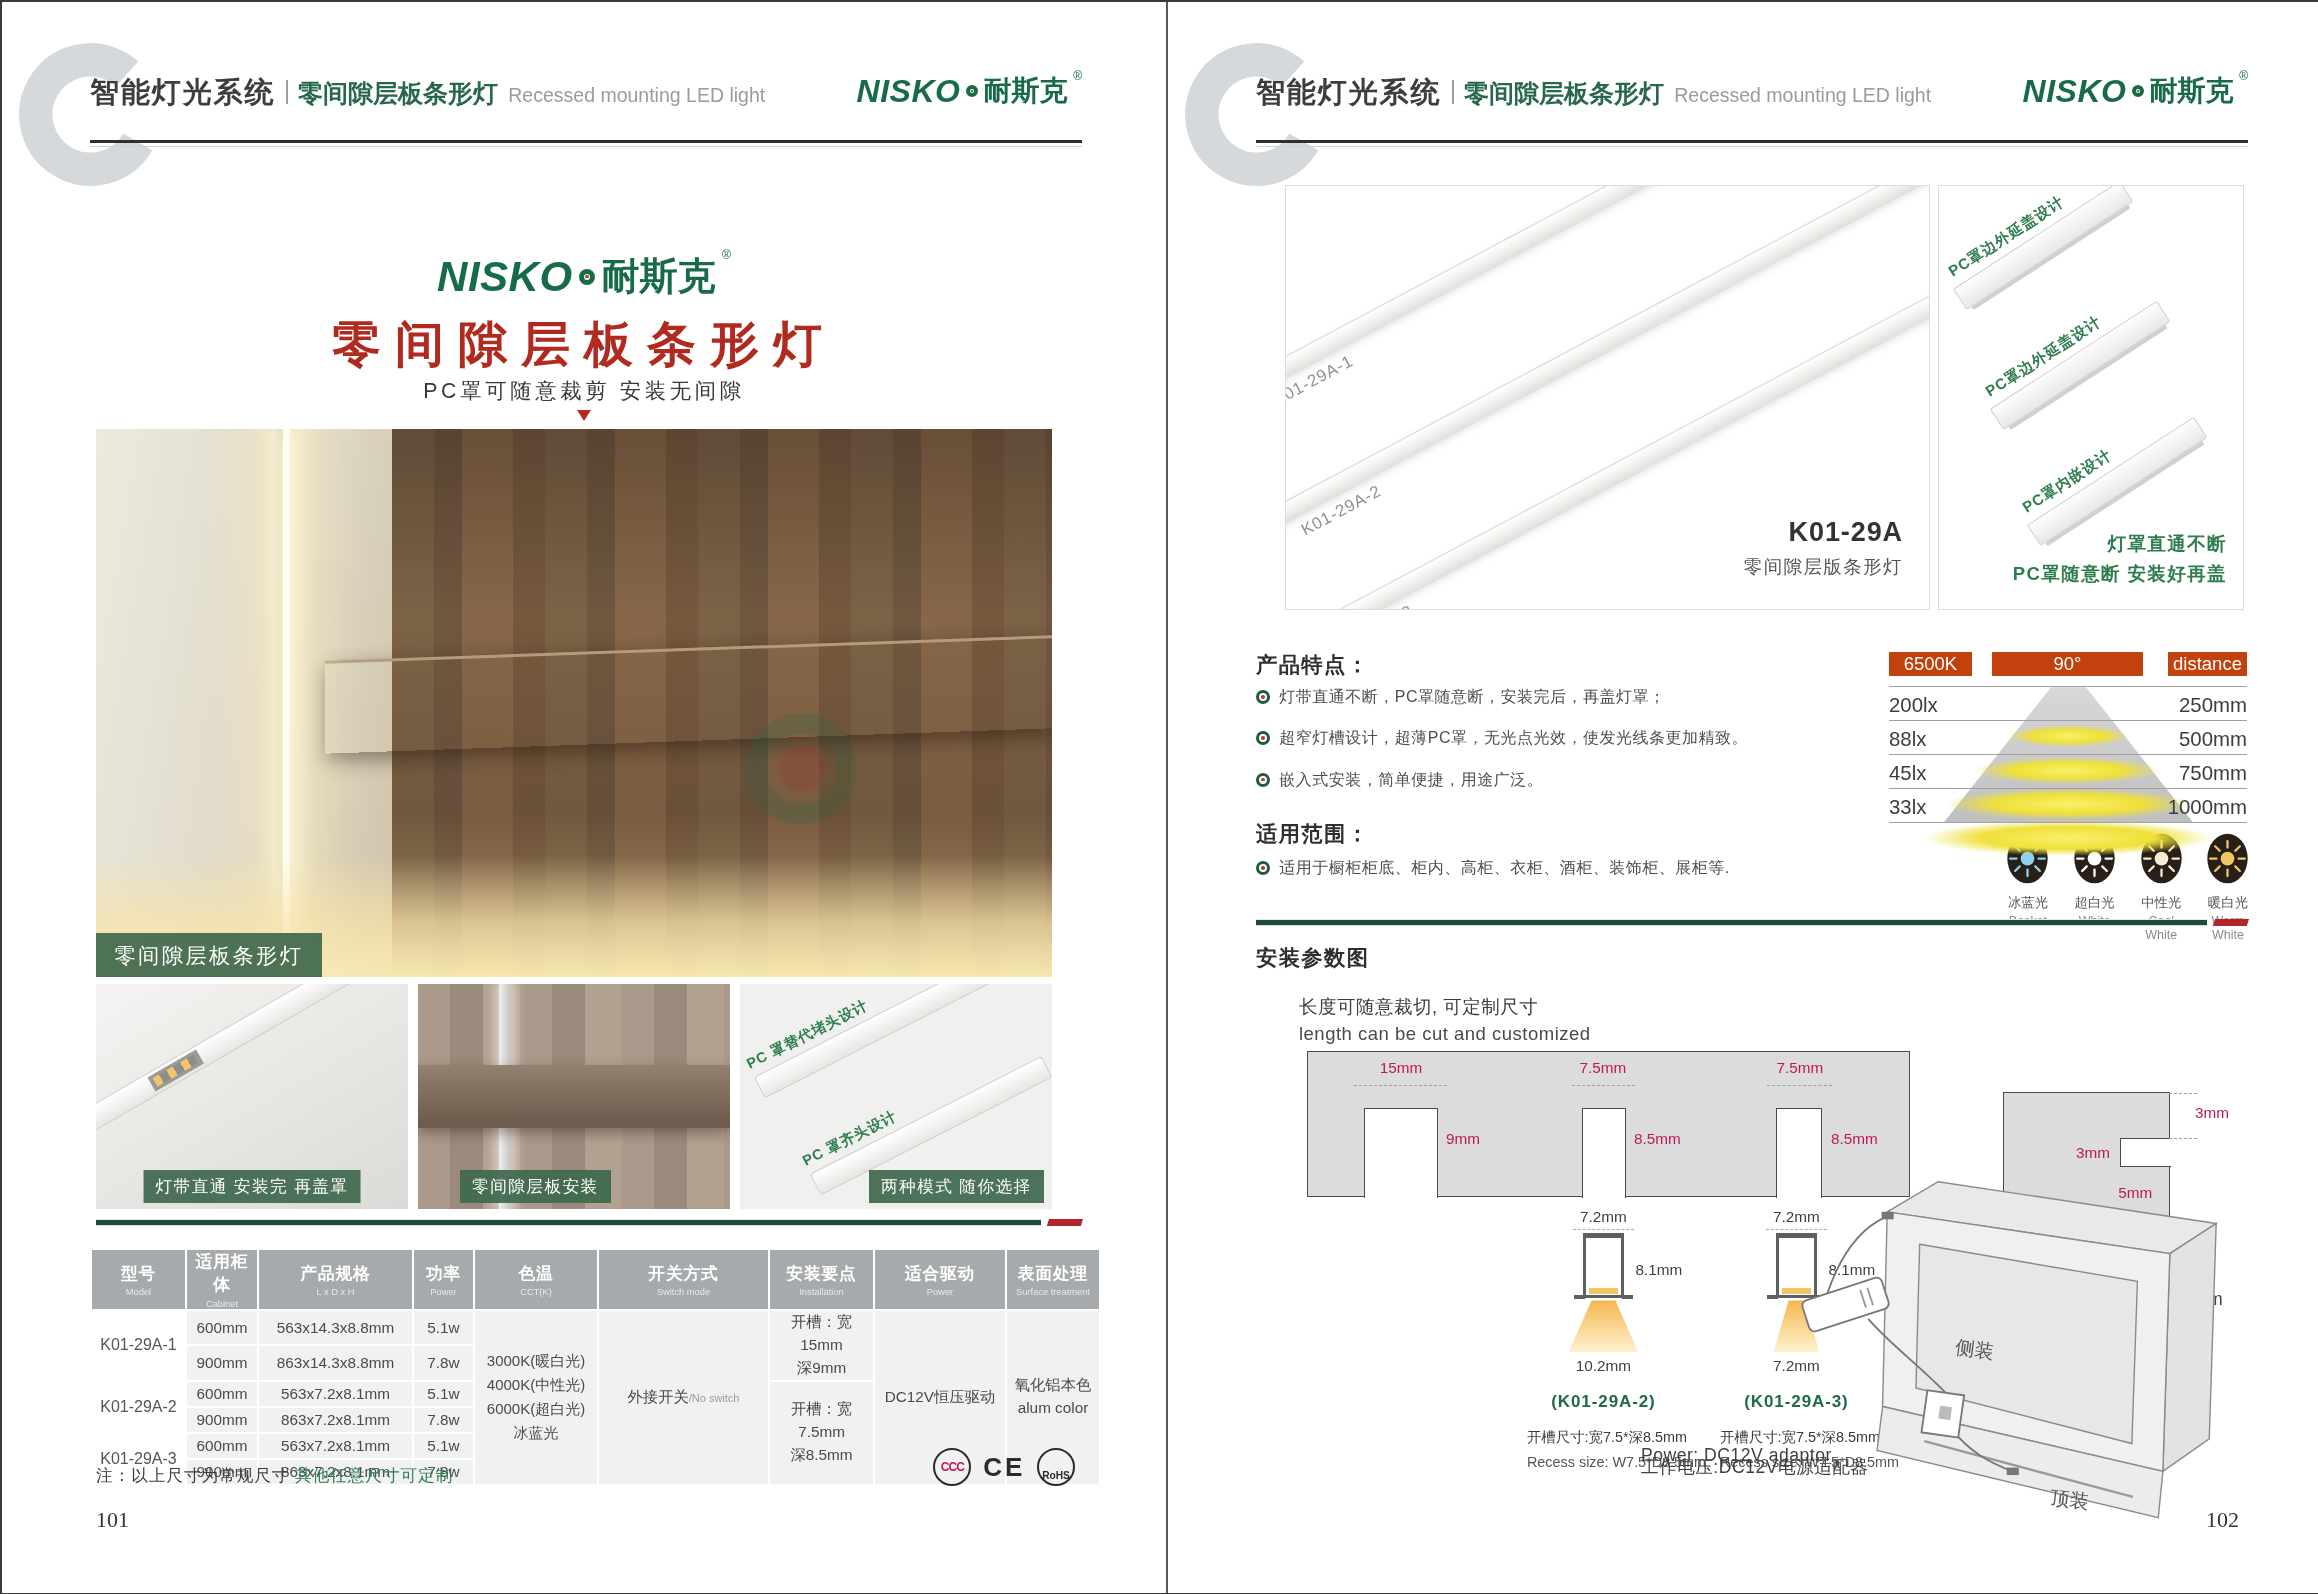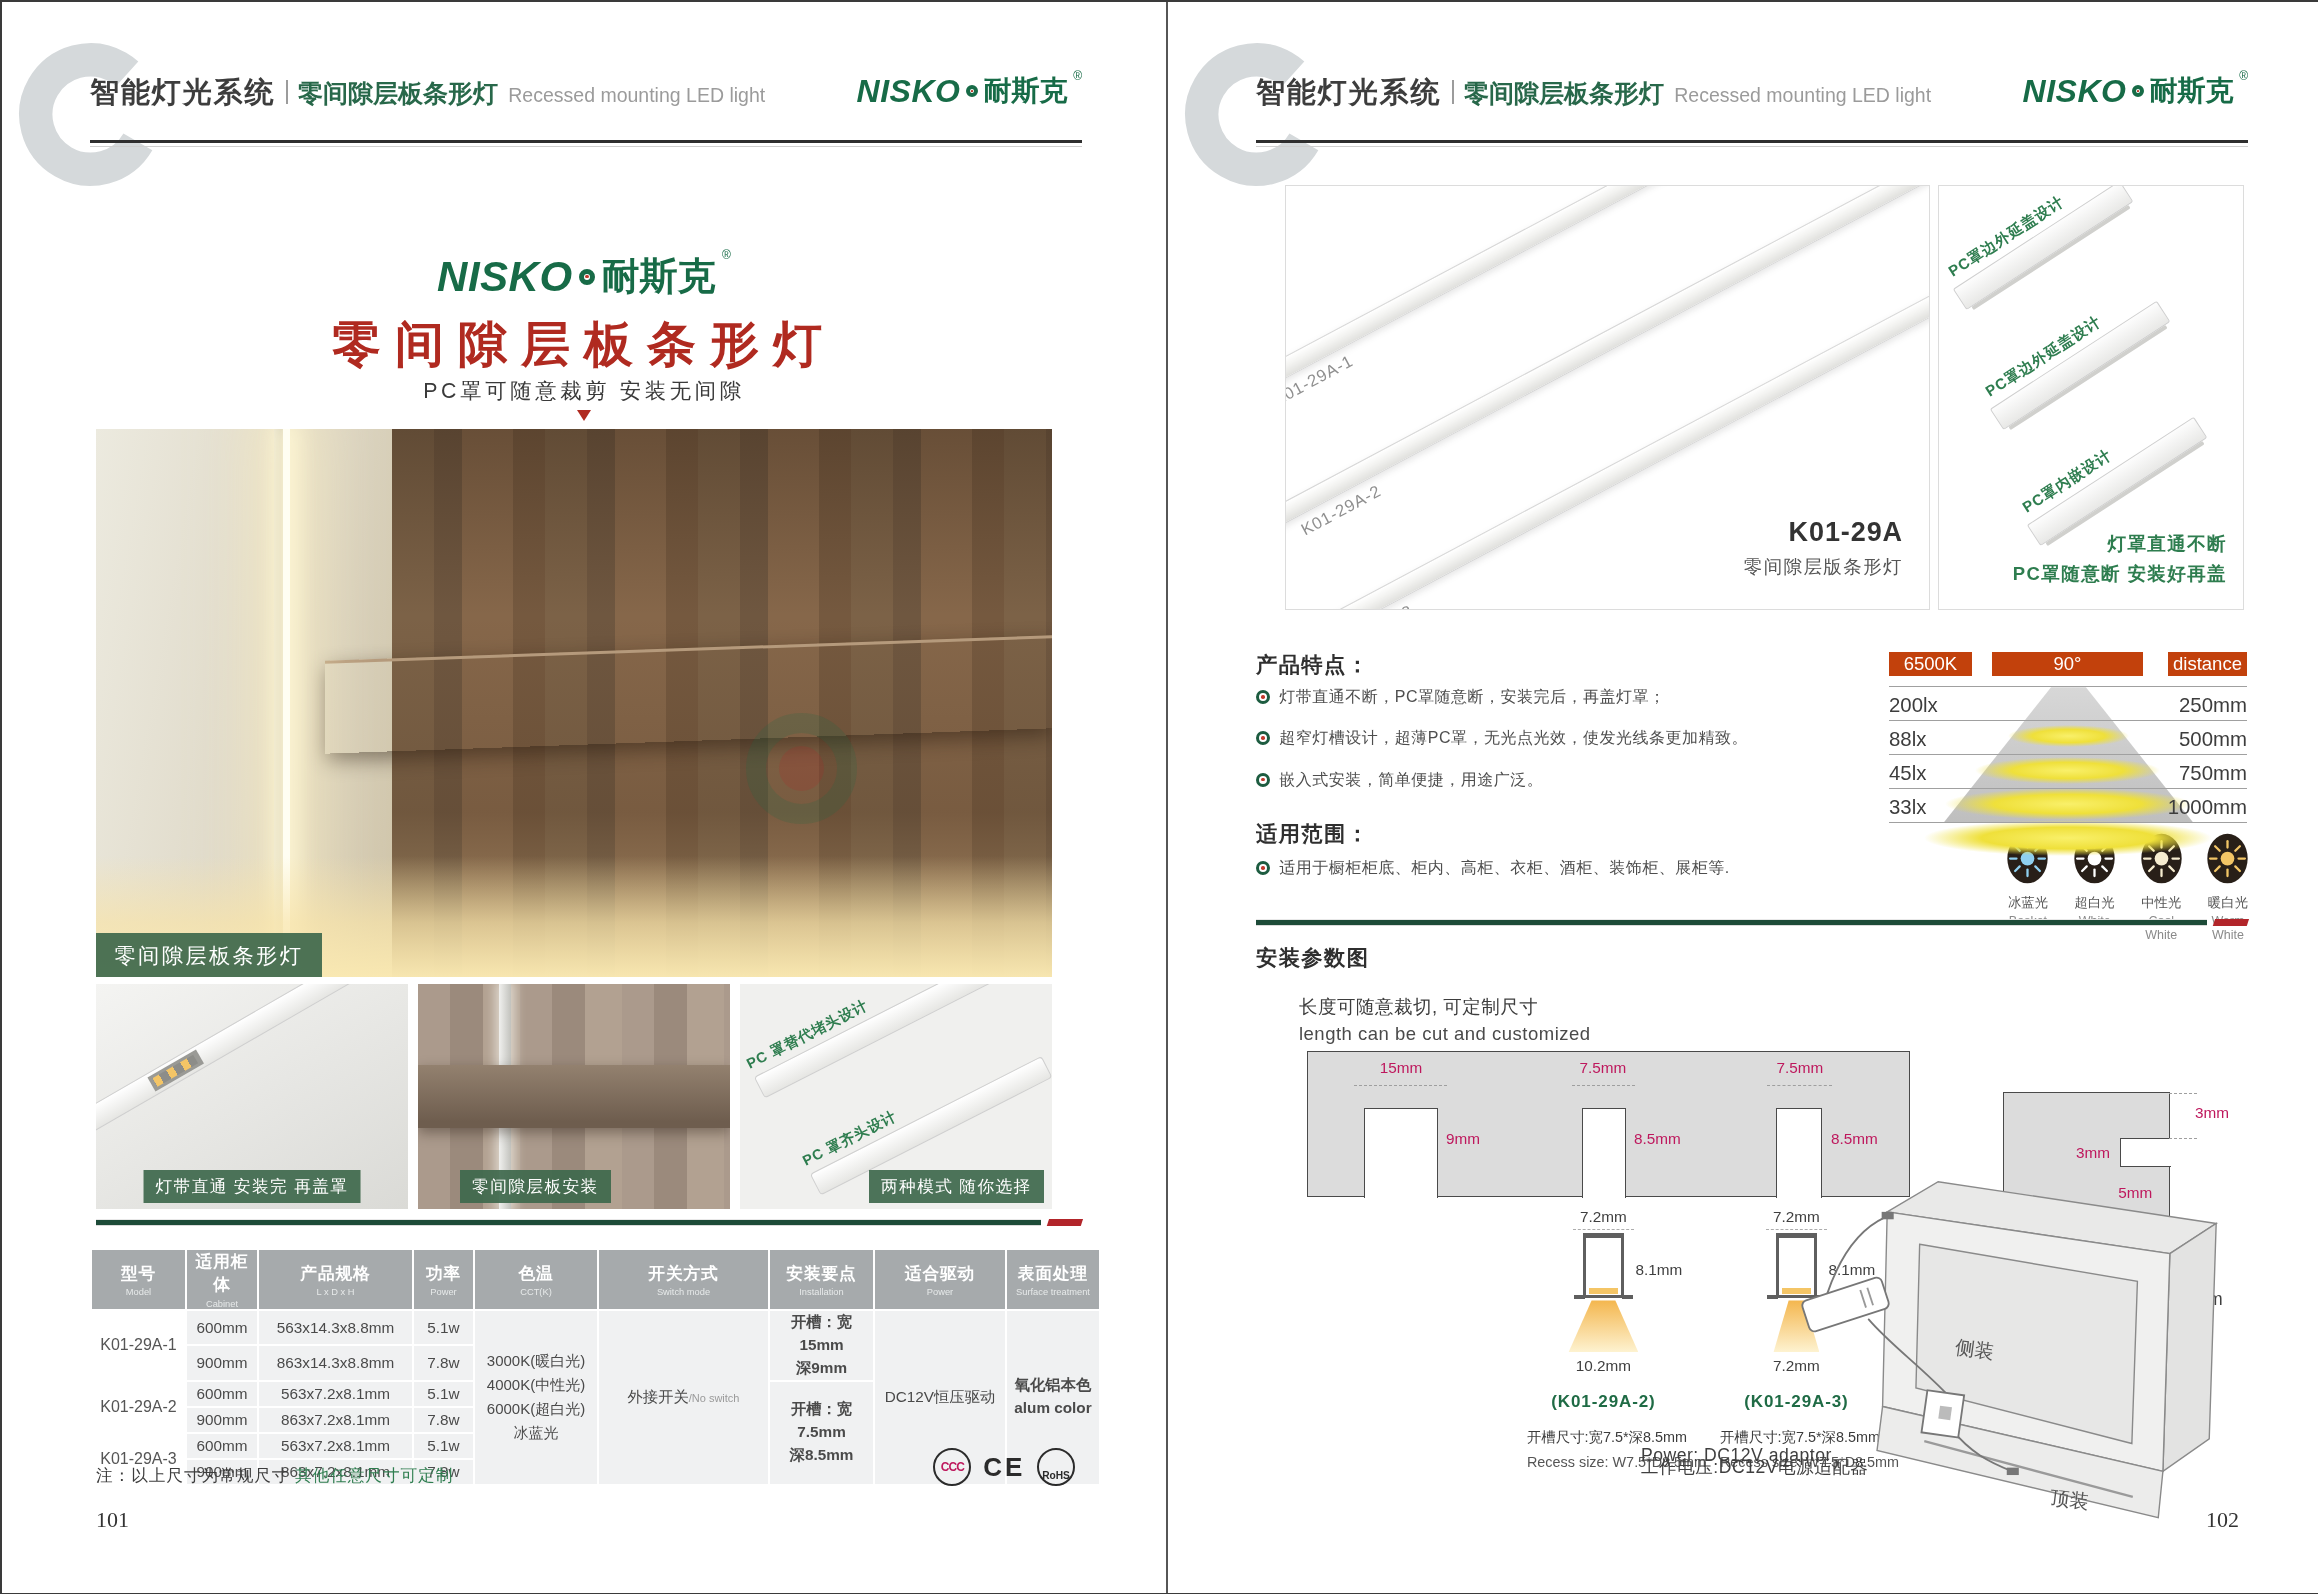--- a/index.html
+++ b/index.html
@@ -66,21 +66,21 @@
   .dv-red { width:34px; height:6.5px; background:#b2252a; transform:skewX(-18deg); }
 
   
   .spec-table { position:absolute; left:88px; top:1246px; border-collapse:separate; border-spacing:2.3px; table-layout:fixed; width:991px; }
   .spec-table th { background:#a6aaac; color:#fff; height:46px; font-size:16.7px; font-weight:bold; letter-spacing:0.9px; vertical-align:middle; }
   .spec-table th .en { display:block; font-size:9.3px; color:#e7eaea; font-weight:normal; letter-spacing:0; margin-top:2.8px; }
   .spec-table td { background:#f0f1f2; color:#4a4a4a; font-size:15.3px; text-align:center; vertical-align:middle; height:24px; }
   .spec-table td.model { background:#fff; color:#555; font-size:16px; }
   .spec-table .cct div { line-height:1.6; font-size:15px; }
   .spec-table .sw-en { font-size:11px; color:#9a9a9a; }
-  .spec-table .two div { line-height:1.5;font-weight:bold; }
+  .spec-table .two div { line-height:1.5; }
 
   .note { position:absolute; left:94px; top:1462px; font-size:16.7px; color:#3c3c3c; letter-spacing:0.9px; }
   .note .grn { color:#2e7d4f; }
   .certs { position:absolute; right:91px; top:1446px; display:flex; align-items:center; gap:12px; }
   .cert-c { width:38px; height:38px; border:2.3px solid #2b2b2b; border-radius:50%; display:flex; align-items:center; justify-content:center; font-weight:bold; font-size:12px; color:#be185d; letter-spacing:-0.9px; }
   .cert-ce { font-weight:bold; font-size:26px; color:#2b2b2b; letter-spacing:2.8px; }
   .cert-r { width:38px; height:38px; border:2.3px solid #2b2b2b; border-radius:50%; display:flex; align-items:flex-end; justify-content:center; font-weight:bold; font-size:10.2px; color:#2b2b2b; padding-bottom:2.8px; }
   .pnum { position:absolute; font-family:"Liberation Serif","DejaVu Serif",serif; font-size:22px; color:#333; }
 
   

